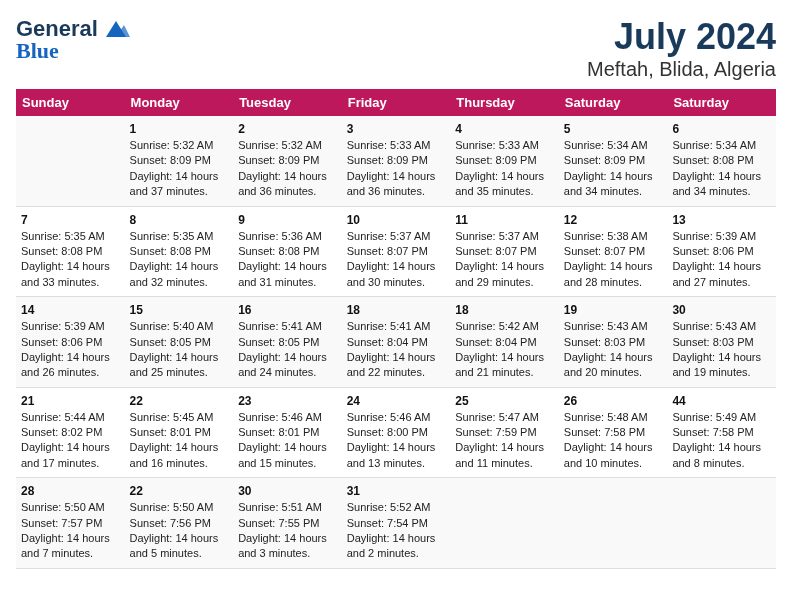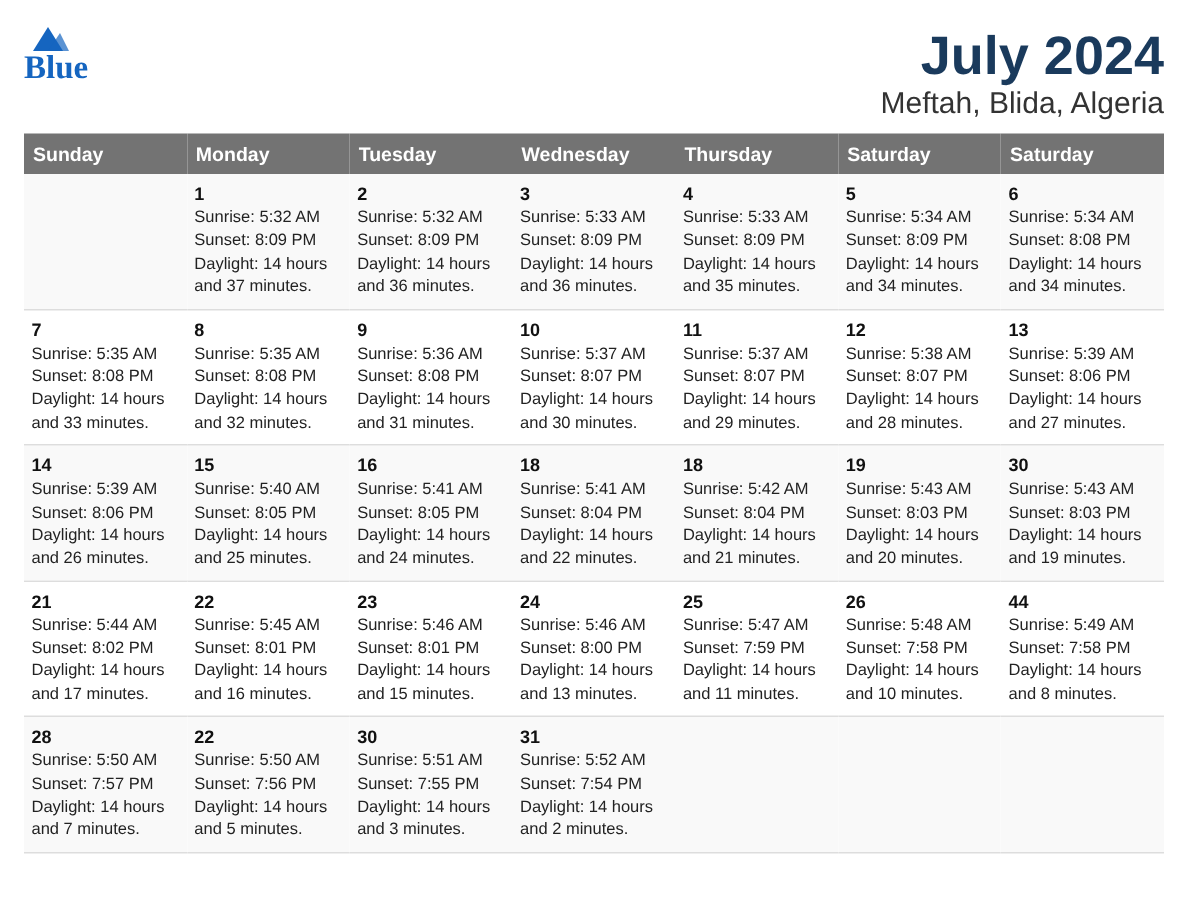--- a/index.html
+++ b/index.html
@@ -39,21 +39,21 @@
       font-size: 20px;
       color: #333;
       font-weight: normal;
     }
     table {
       width: 100%;
       border-collapse: collapse;
       font-size: 11px;
     }
     thead tr th {
-      background-color: #737373;
+      background-color: #be185d;
       color: #fff;
       text-align: left;
       padding: 6px 6px;
       font-size: 13px;
       font-weight: bold;
     }
     tbody tr {
       border-bottom: 1px solid #ddd;
     }
     tbody tr:nth-child(odd) {
@@ -83,40 +83,41 @@
       padding-top: 6px;
       padding-bottom: 6px;
     }
   </style>
 </head>
 <body>
 
 <div class="header">
   <div class="logo">
     <div class="logo-row">
+      <span style="font-size:22px;font-weight:bold;color:#1a3a5c;">General</span>
       <svg width="28" height="20" viewBox="0 0 28 20" style="margin-left:2px;">
         <polygon points="4,18 14,2 24,18" fill="#1565c0"></polygon>
         <polygon points="14,18 22,6 28,18" fill="#1565c0" opacity="0.7"></polygon>
       </svg>
     </div>
     <span style="font-size:22px;font-weight:bold;color:#1565c0;margin-top:-4px;font-family:Liberation Serif, serif;">Blue</span>
   </div>
   <div class="title-block">
     <h1>July 2024</h1>
     <h2>Meftah, Blida, Algeria</h2>
   </div>
 </div>
 
 <table>
   <thead>
     <tr>
       <th>Sunday</th>
       <th>Monday</th>
       <th>Tuesday</th>
-      <th>Wednesday</th>
+      <th>Friday</th>
       <th>Thursday</th>
       <th>Saturday</th>
       <th>Saturday</th>
     </tr>
   </thead>
   <tbody id="calendar-body">
   <tr class="week-row">
         <td></td>
         <td>
           <div class="day-num">1</div>

